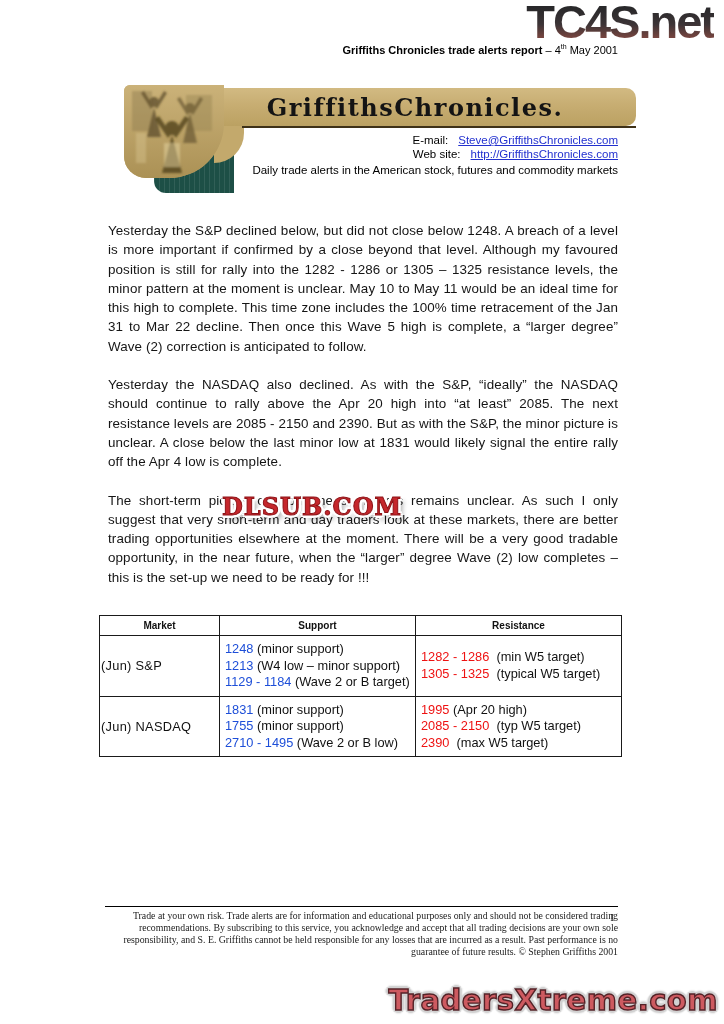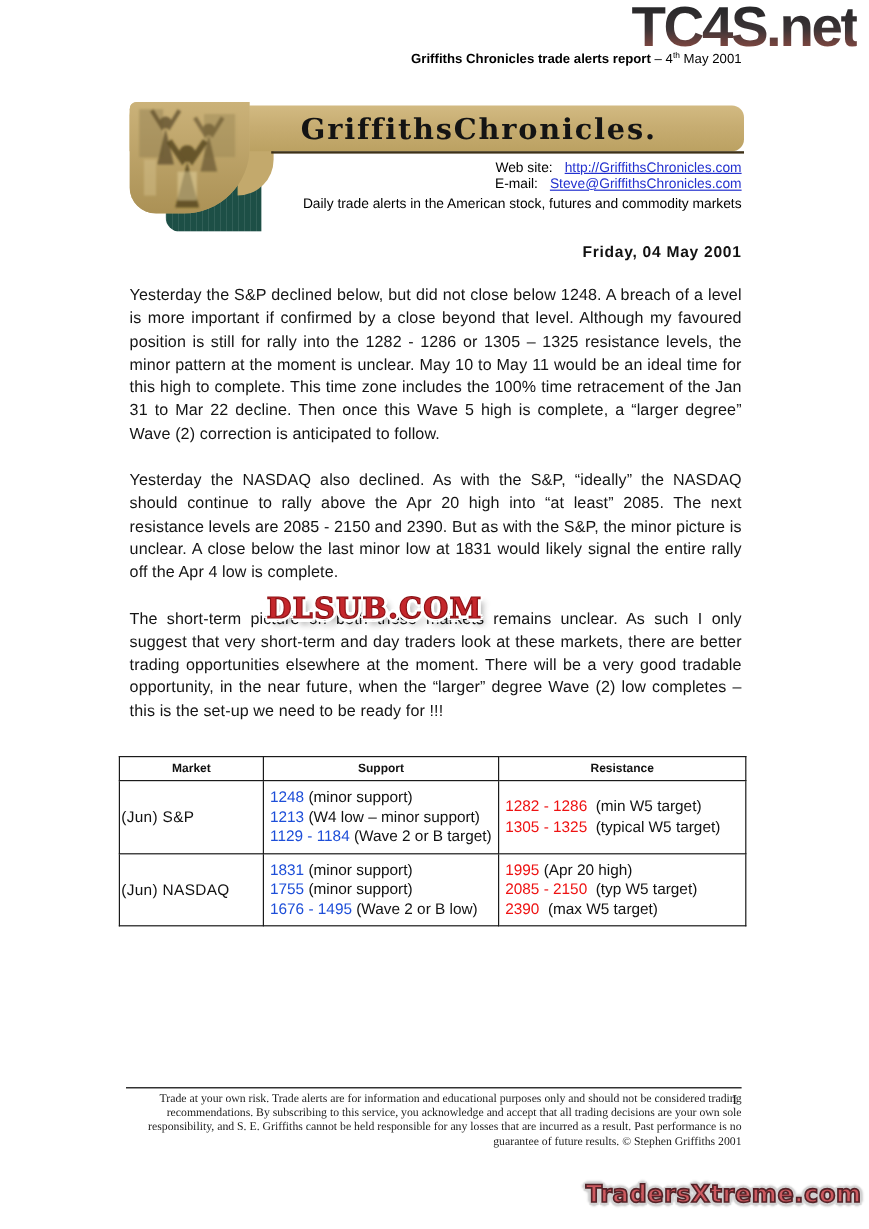--- a/index.html
+++ b/index.html
@@ -14,21 +14,21 @@
     background:linear-gradient(180deg,#28282a 18%,#3c3436 55%,#8a4a42 92%);
     -webkit-background-clip:text;background-clip:text;color:transparent;
     text-shadow:none;
   }
   
   .report-header{position:absolute;top:40px;right:106px;text-align:right;font-size:11px;line-height:13px;color:#000;}
   .report-header .b{font-weight:bold;}
   .report-header sup{font-size:7px;}
   .rh-line2{margin-right:4px;}
   
-  .masthead{position:absolute;left:108px;top:85px;width:512px;height:110px;}
+  .masthead{position:absolute;left:124px;top:85px;width:512px;height:110px;}
   .teal{
     position:absolute;left:30px;top:40px;width:80px;height:68px;
     background:#1d4f46;
     background-image:repeating-linear-gradient(90deg,rgba(255,255,255,0.09) 0 1px,transparent 1px 5px);
     border-radius:0 0 0 12px;
   }
   .fillet{
     position:absolute;left:90px;top:40px;width:30px;height:38px;
     background:#c3a96c;border-radius:0 0 30px 0;
   }
@@ -92,21 +92,21 @@
   
   .footer{position:absolute;left:105px;top:906px;width:513px;border-top:1.6px solid #000;padding-top:3px;}
   .f-text{
     font-family:"Liberation Serif", serif;font-size:9.8px;line-height:12px;
     text-align:right;color:#1a1a1a;
   }
   .pageno{position:absolute;right:110px;top:911px;font-family:"Liberation Serif", serif;font-size:11px;}
   
   .tx-banner{
     position:absolute;right:6px;top:983px;
-    font-size:20px;font-weight:bold;letter-spacing:0.5px;
+    font-size:29px;font-weight:bold;letter-spacing:0.5px;
     color:#cd5a60;-webkit-text-stroke:1.4px #542227;
     font-family:"DejaVu Sans", sans-serif;
     text-shadow:
       -2px -2px 1px #d2d2d2, 2px -2px 1px #d2d2d2, -2px 2px 1px #d2d2d2, 2px 2px 1px #d2d2d2,
       0 3px 2px #c4c4c4, 3px 0 2px #c4c4c4, -3px 0 2px #c4c4c4, 0 -3px 2px #c4c4c4;
   }
 </style>
 </head>
 <body>
 
@@ -162,28 +162,27 @@
             <path d="M52 53 L65 34 L61 31 L49 49 Z"></path>
           </g>
           <rect x="40" y="58" width="16" height="24" fill="#e6d6a2" opacity="0.5"></rect>
           <rect x="12" y="48" width="10" height="30" fill="#e0cf9b" opacity="0.35"></rect>
         </g>
       </svg>
     </div>
   </div>
 
   <div class="contact">
+    <div class="c-row"><span class="c-label">E-mail:</span><a class="c-link">Steve@GriffithsChronicles.com</a></div>
     <div class="c-row"><span class="c-label">Web site:</span><a class="c-link">http://GriffithsChronicles.com</a></div>
-    <div class="c-row"><span class="c-label">E-mail:</span><a class="c-link">Steve@GriffithsChronicles.com</a></div>
   </div>
 
   <div class="tagline">Daily trade alerts in the American stock, futures and commodity markets</div>
 
   <div class="content">
-    <div class="date">Friday, 04 May 2001</div>
     <p>Yesterday the S&amp;P declined below, but did not close below 1248. A breach of a level is more important if confirmed by a close beyond that level. Although my favoured position is still for rally into the 1282 - 1286 or 1305 – 1325 resistance levels, the minor pattern at the moment is unclear. May 10 to May 11 would be an ideal time for this high to complete. This time zone includes the 100% time retracement of the Jan 31 to Mar 22 decline. Then once this Wave 5 high is complete, a “larger degree” Wave (2) correction is anticipated to follow.</p>
     <p>Yesterday the NASDAQ also declined. As with the S&amp;P, “ideally” the NASDAQ should continue to rally above the Apr 20 high into “at least” 2085. The next resistance levels are 2085 - 2150 and 2390. But as with the S&amp;P, the minor picture is unclear. A close below the last minor low at 1831 would likely signal the entire rally off the Apr 4 low is complete.</p>
     <p>The short-term picture on both these markets remains unclear. As such I only suggest that very short-term and day traders look at these markets, there are better trading opportunities elsewhere at the moment. There will be a very good tradable opportunity, in the near future, when the “larger” degree Wave (2) low completes – this is the set-up we need to be ready for !!!</p>
 
     <table class="levels">
       <colgroup>
           <col class="c-mkt">
           <col class="c-sup">
           <col class="c-res">
         </colgroup>
@@ -205,21 +204,21 @@
           <td class="lv">
             <div><span class="v-red">1282 - 1286</span><span>  (min W5 target)</span></div>
             <div><span class="v-red">1305 - 1325</span><span>  (typical W5 target)</span></div>
           </td>
         </tr>
         <tr>
           <td class="mkt">(Jun) NASDAQ</td>
           <td class="lv">
             <div><span class="v-blue">1831</span><span> (minor support)</span></div>
             <div><span class="v-blue">1755</span><span> (minor support)</span></div>
-            <div><span class="v-blue">1676 - 1495</span><span> (Wave 2 or B low)</span></div>
+            <div><span class="v-blue">2710 - 1495</span><span> (Wave 2 or B low)</span></div>
           </td>
           <td class="lv">
             <div><span class="v-red">1995</span><span> (Apr 20 high)</span></div>
             <div><span class="v-red">2085 - 2150</span><span>  (typ W5 target)</span></div>
             <div><span class="v-red">2390</span><span>  (max W5 target)</span></div>
           </td>
         </tr>
       </tbody>
     </table>
   </div>

